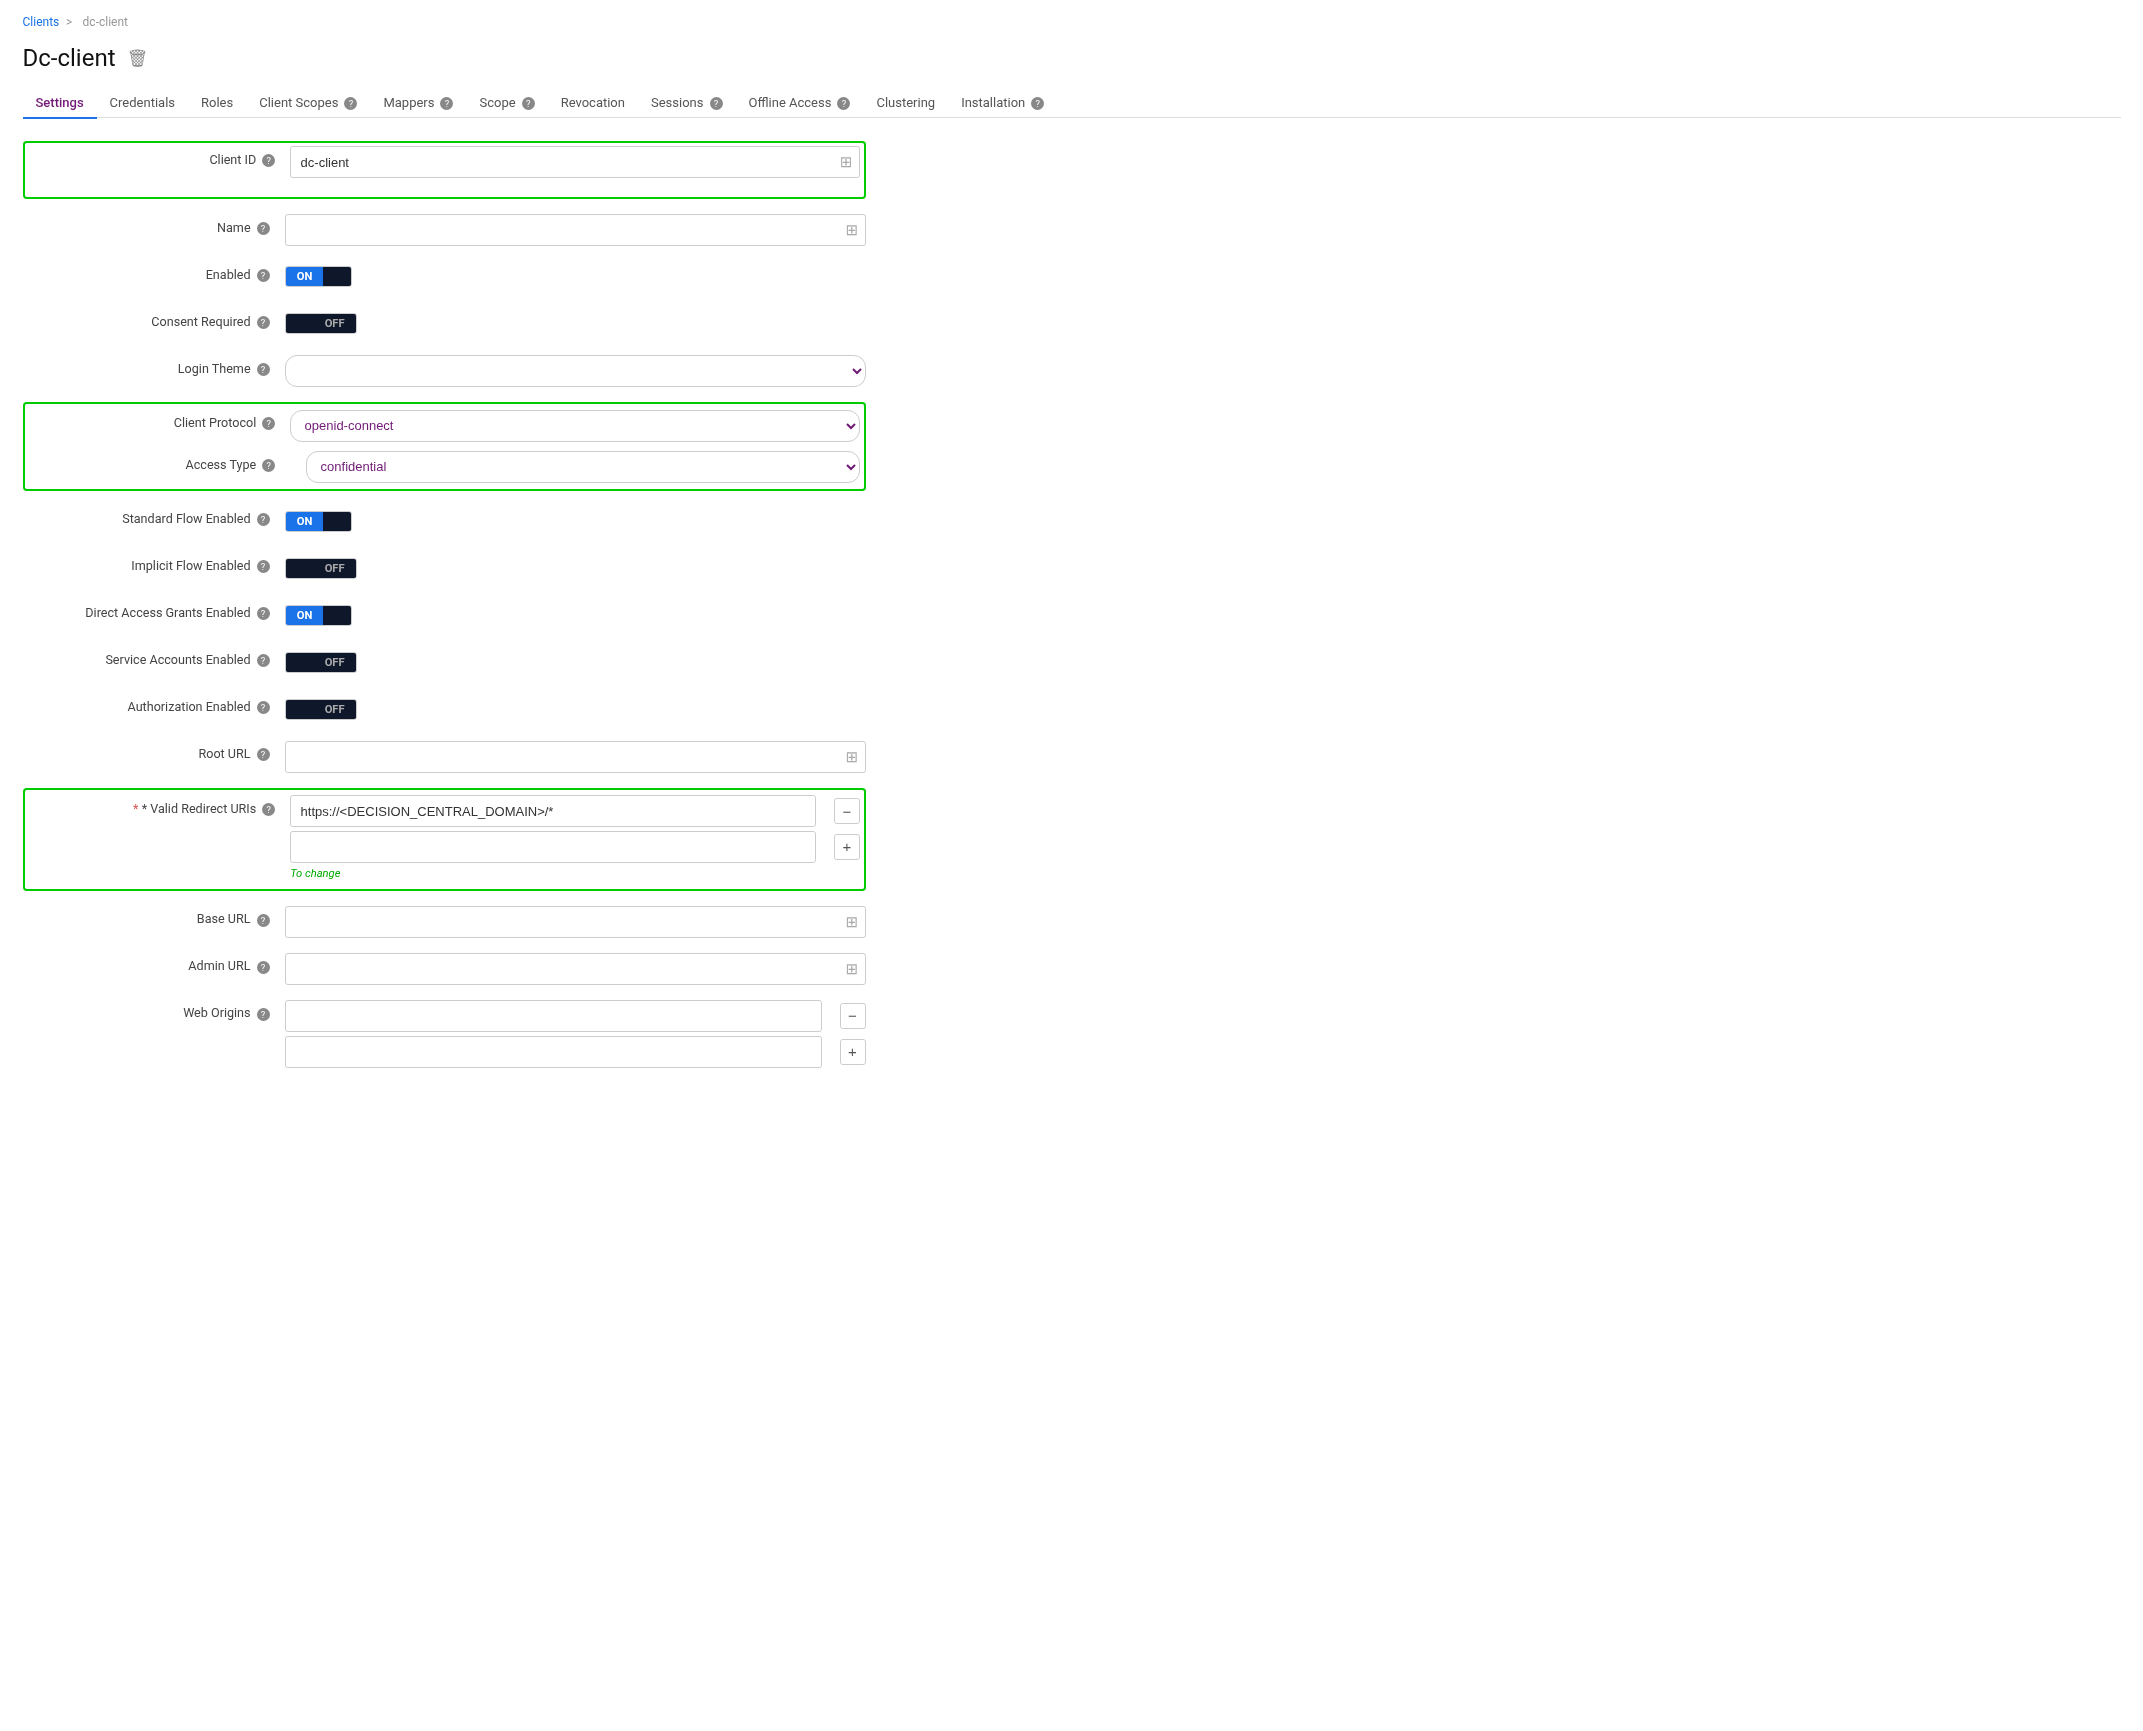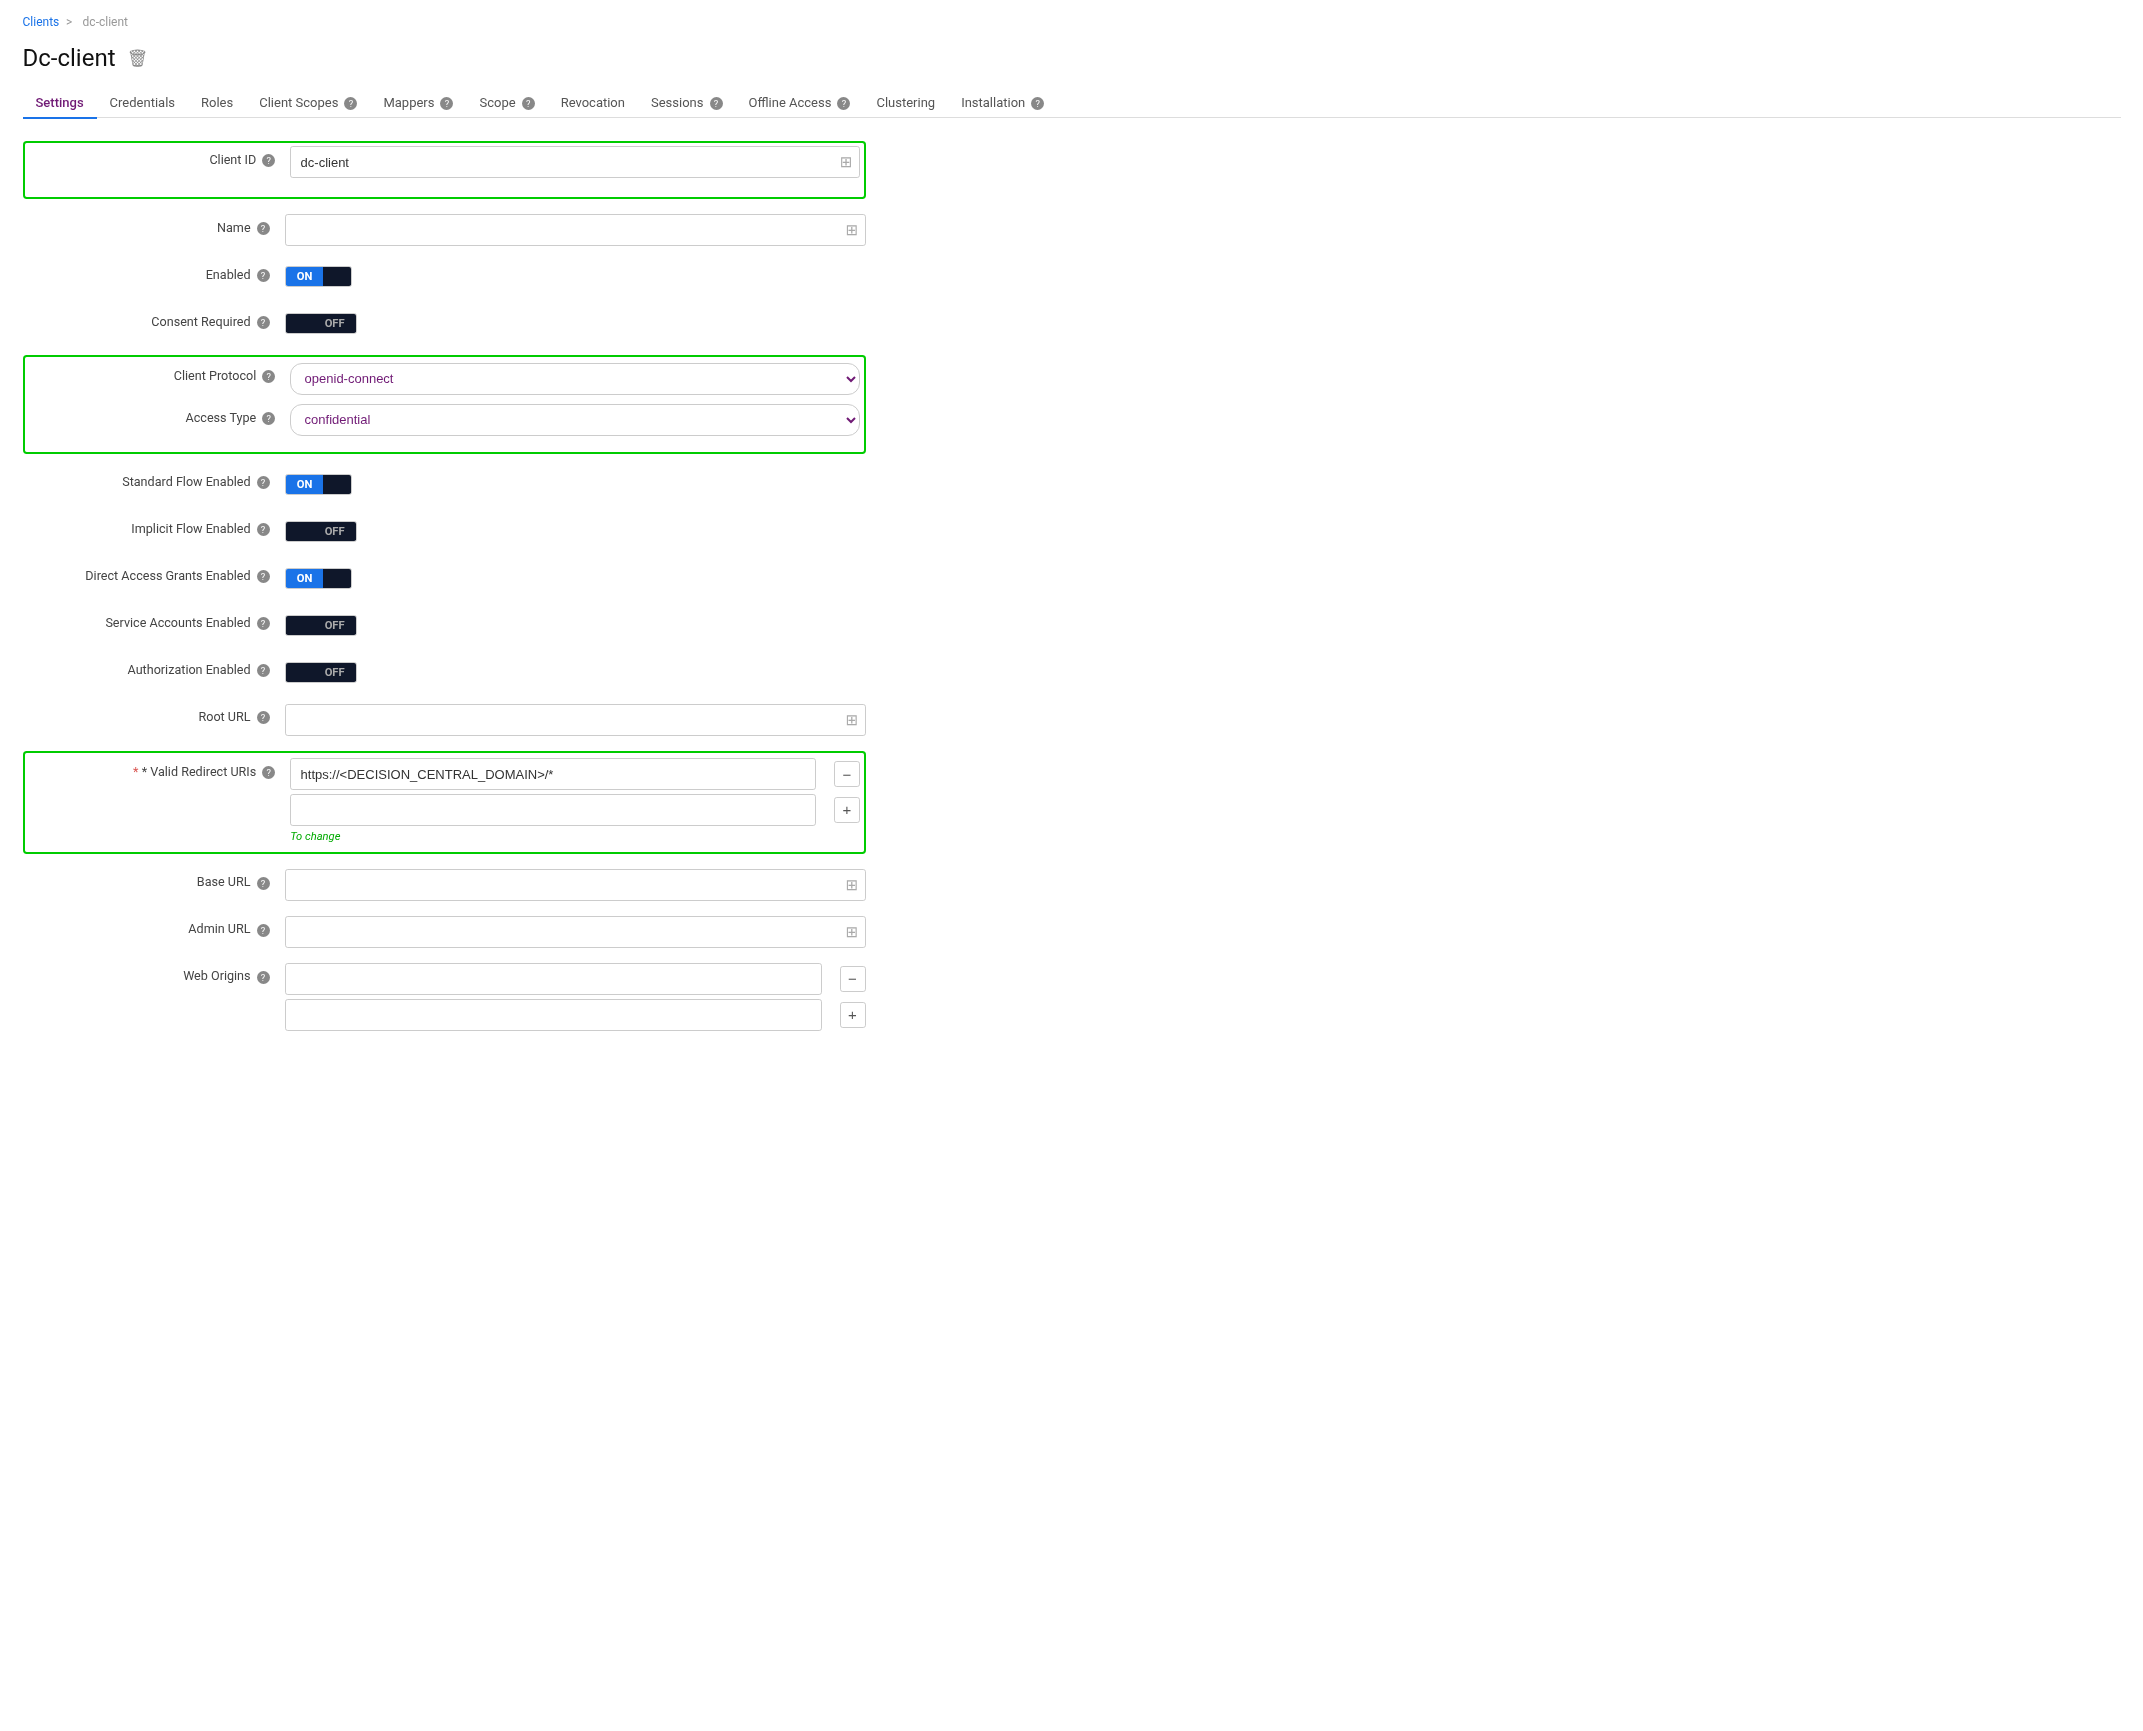--- a/index.html
+++ b/index.html
@@ -271,37 +271,48 @@
     <div class="form-control">
       <div class="toggle-switch">
         <div class="toggle">
           <span class="toggle-off">&nbsp;&nbsp;</span>
           <span class="toggle-off">OFF</span>
         </div>
       </div>
     </div>
   </div>
 
+  <div class="form-row">
+    <div class="form-label">
+      <span>Login Theme</span>
+      <span class="help-icon">?</span>
+    </div>
+    <div class="form-control">
+      <select class="form-select">
+        <option value=""></option>
+      </select>
+    </div>
+  </div>
 
   <div style="border: 2.3px solid #00cc00; border-radius: 3.7px; padding: 5.6px 3.7px; margin-bottom: 15px;">
 
     <div class="form-row" style="margin-bottom: 9.4px;">
       <div class="form-label">
         <span>Client Protocol</span>
         <span class="help-icon">?</span>
       </div>
       <div class="form-control">
         <select class="form-select">
           <option value="openid-connect" selected="">openid-connect</option>
           <option value="saml">saml</option>
         </select>
       </div>
     </div>
 
-    <div class="form-row" style="margin-bottom: 10px;">
+    <div class="form-row" style="margin-bottom: 0; gap: 16px;">
       <div class="form-label">
         <span>Access Type</span>
         <span class="help-icon">?</span>
       </div>
       <div class="form-control">
         <select class="form-select">
           <option value="confidential" selected="">confidential</option>
           <option value="public">public</option>
           <option value="bearer-only">bearer-only</option>
         </select>

